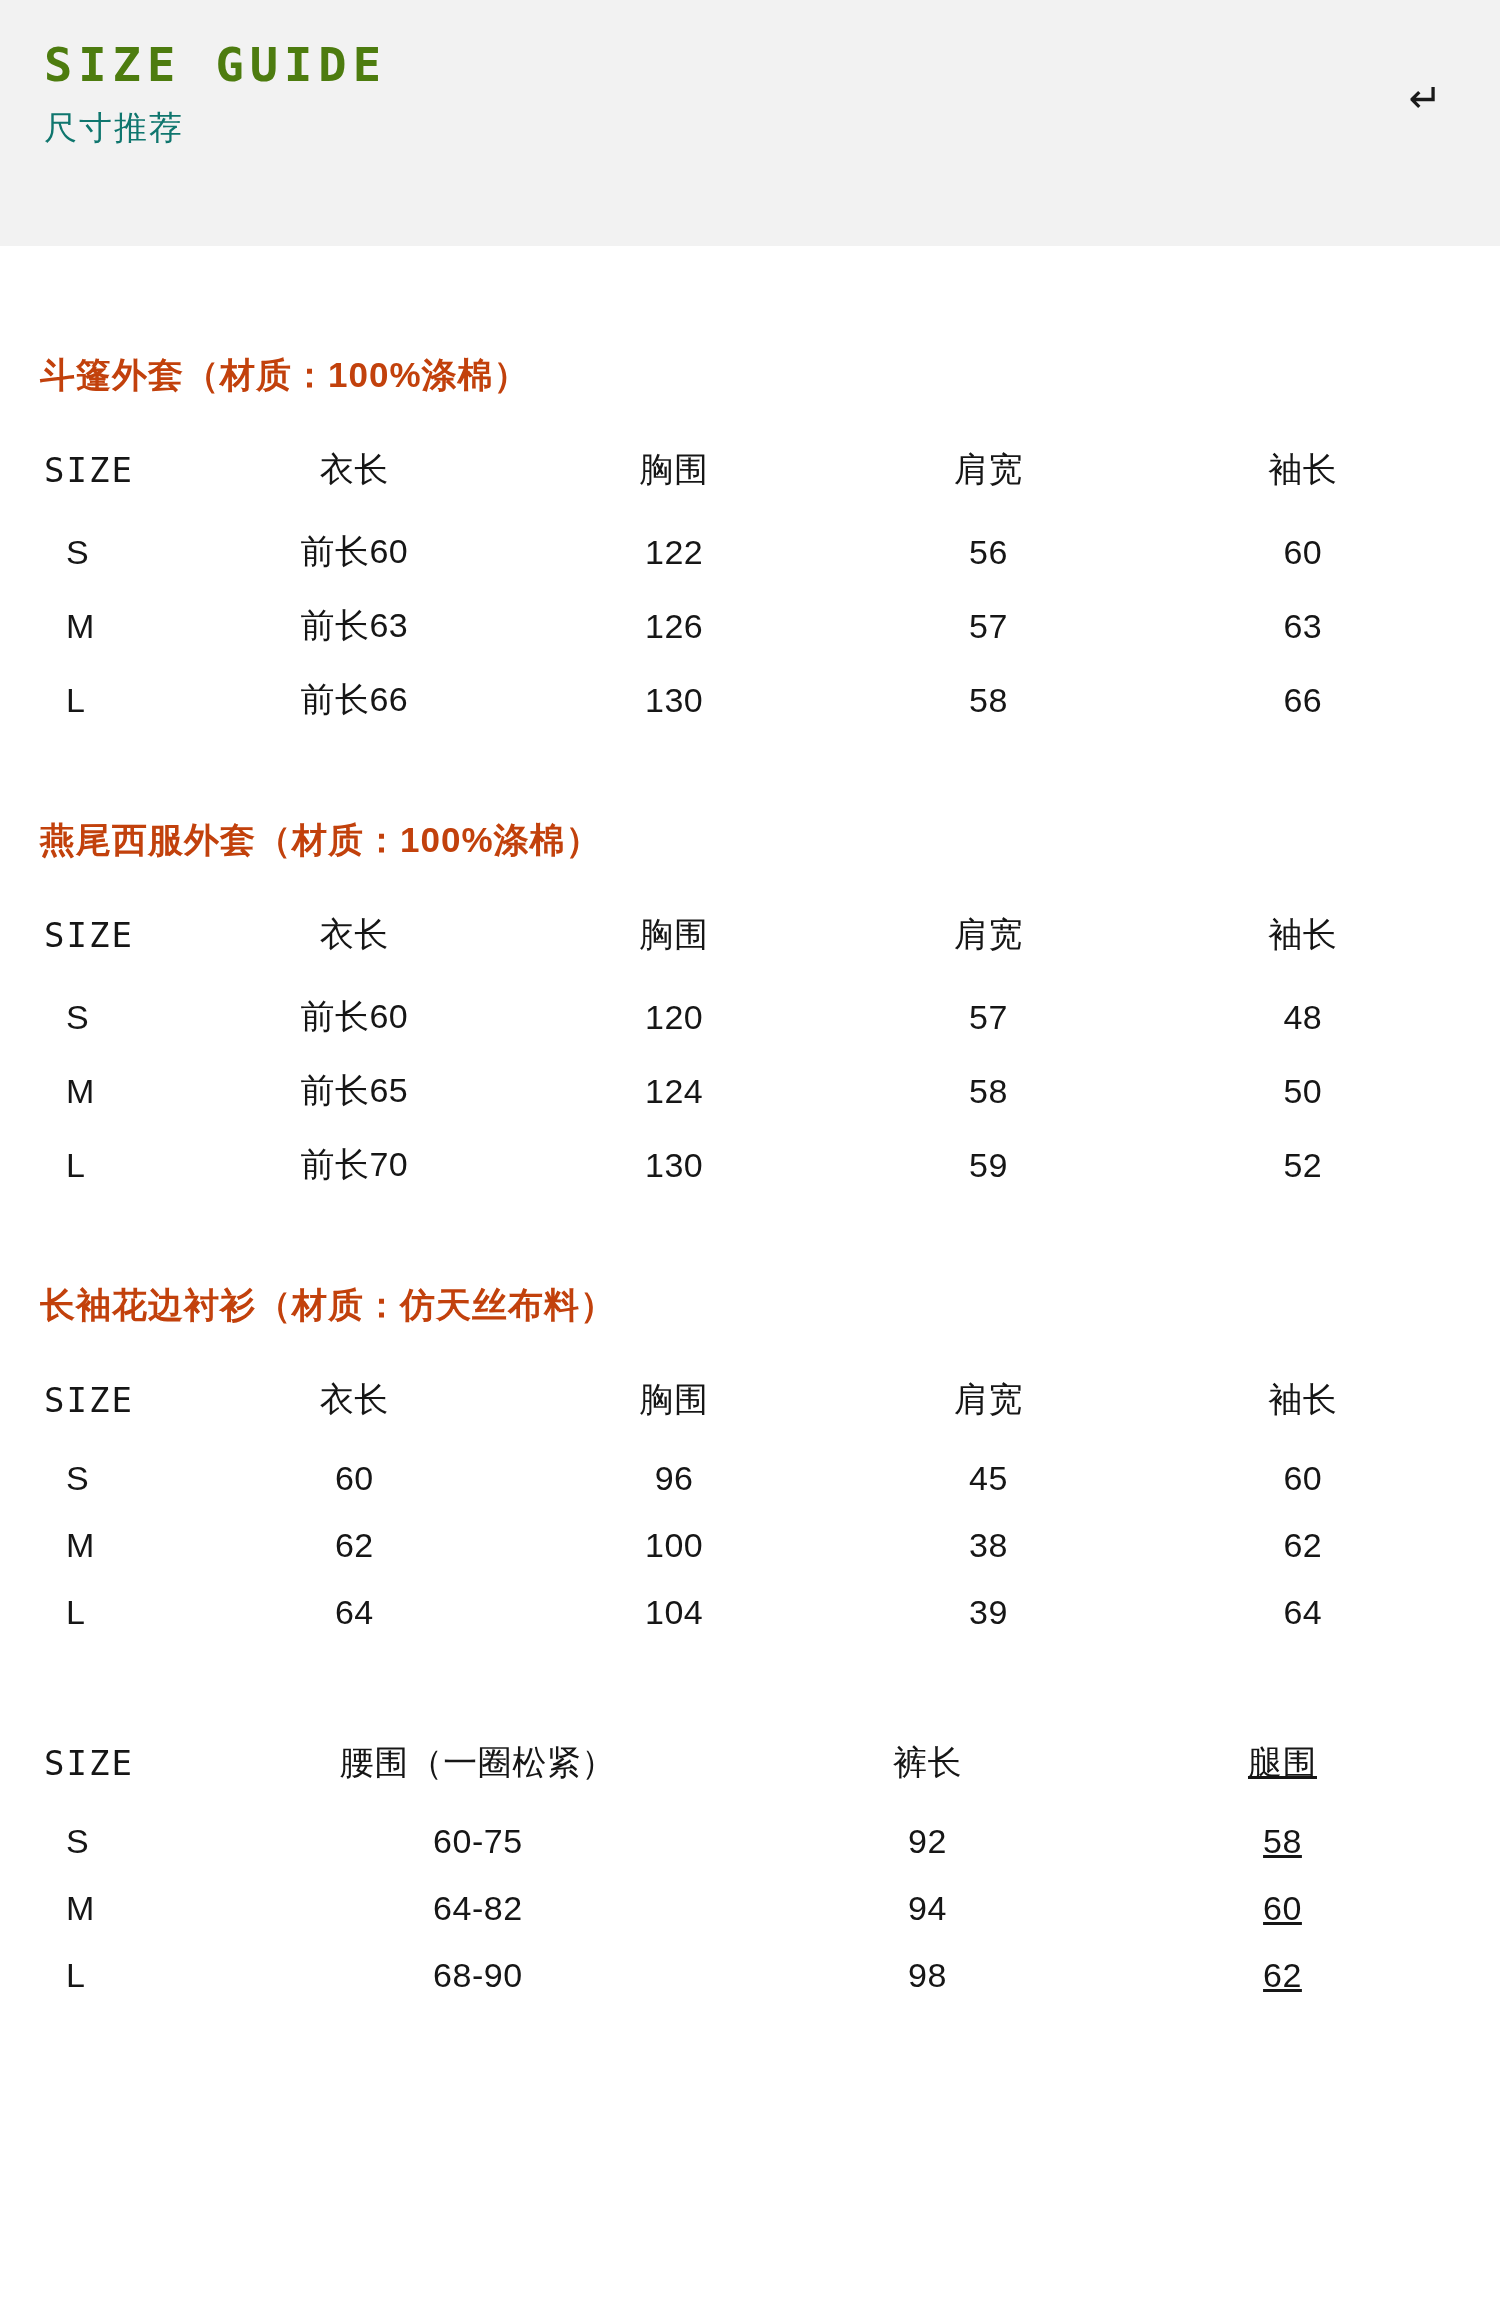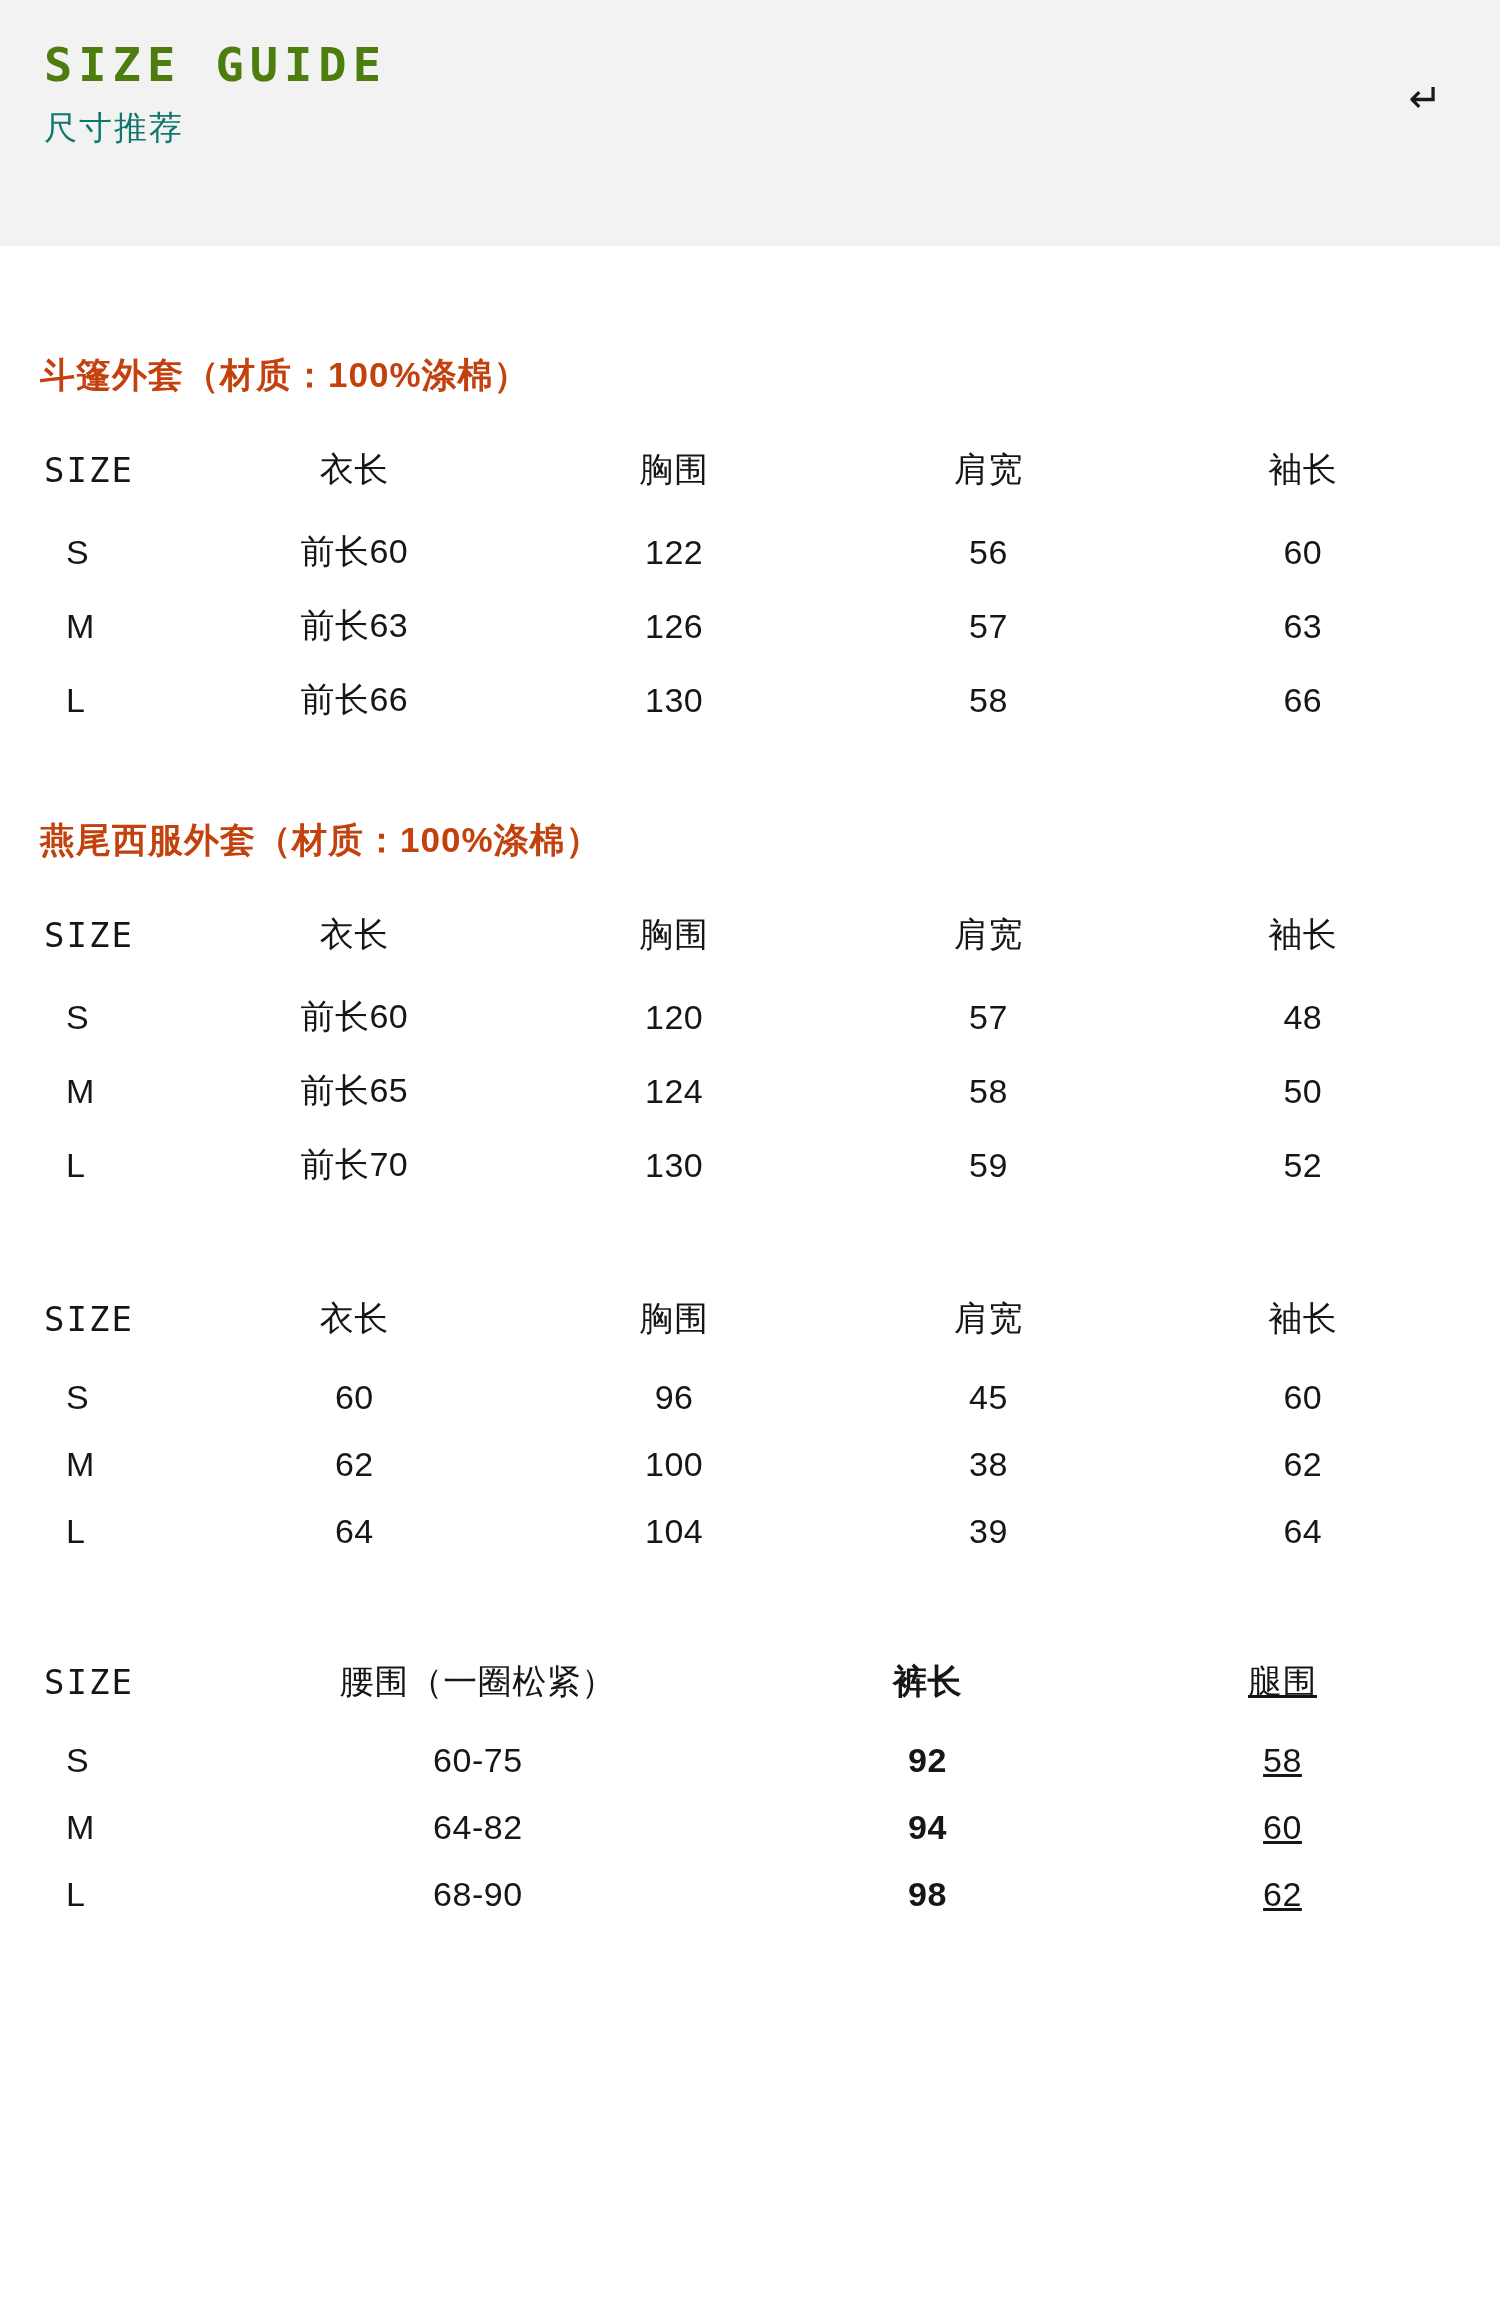--- a/index.html
+++ b/index.html
@@ -93,21 +93,21 @@
     padding-left: 26px;
     font-family: "Liberation Sans", sans-serif;
     letter-spacing: 0;
   }
   table.size-table.cols4 th.c1, table.size-table.cols4 td.c1 { width: 300px; }
   table.size-table.cols4 th.c2, table.size-table.cols4 td.c2 { width: 290px; }
   table.size-table.cols4 th.c3, table.size-table.cols4 td.c3 { width: 290px; }
   table.size-table.cols4 th.c4, table.size-table.cols4 td.c4 { width: 290px; }
 
   table.size-table.cols3 th.c1, table.size-table.cols3 td.c1 { width: 460px; }
-  table.size-table.cols3 th.c2, table.size-table.cols3 td.c2 { width: 300px; font-weight: bold; }
+  table.size-table.cols3 th.c2, table.size-table.cols3 td.c2 { width: 300px; }
   table.size-table.cols3 th.c3, table.size-table.cols3 td.c3 { width: 300px; text-decoration: underline; }
 
   .spacer-bottom { height: 60px; }
 </style>
 </head>
 <body>
 
 <div class="header">
   <div class="header-title">SIZE GUIDE</div>
   <div class="header-sub">尺寸推荐</div>
@@ -186,20 +186,21 @@
           <td class="c1">前长70</td>
           <td class="c2">130</td>
           <td class="c3">59</td>
           <td class="c4">52</td>
         </tr>
       </tbody>
     </table>
   </div>
 
   <div class="section">
+    <div class="section-title">长袖花边衬衫（材质：仿天丝布料）</div>
     <table class="size-table cols4">
       <thead>
         <tr>
           <th class="col-size">SIZE</th>
           <th class="c1">衣长</th>
           <th class="c2">胸围</th>
           <th class="c3">肩宽</th>
           <th class="c4">袖长</th>
         </tr>
       </thead>

